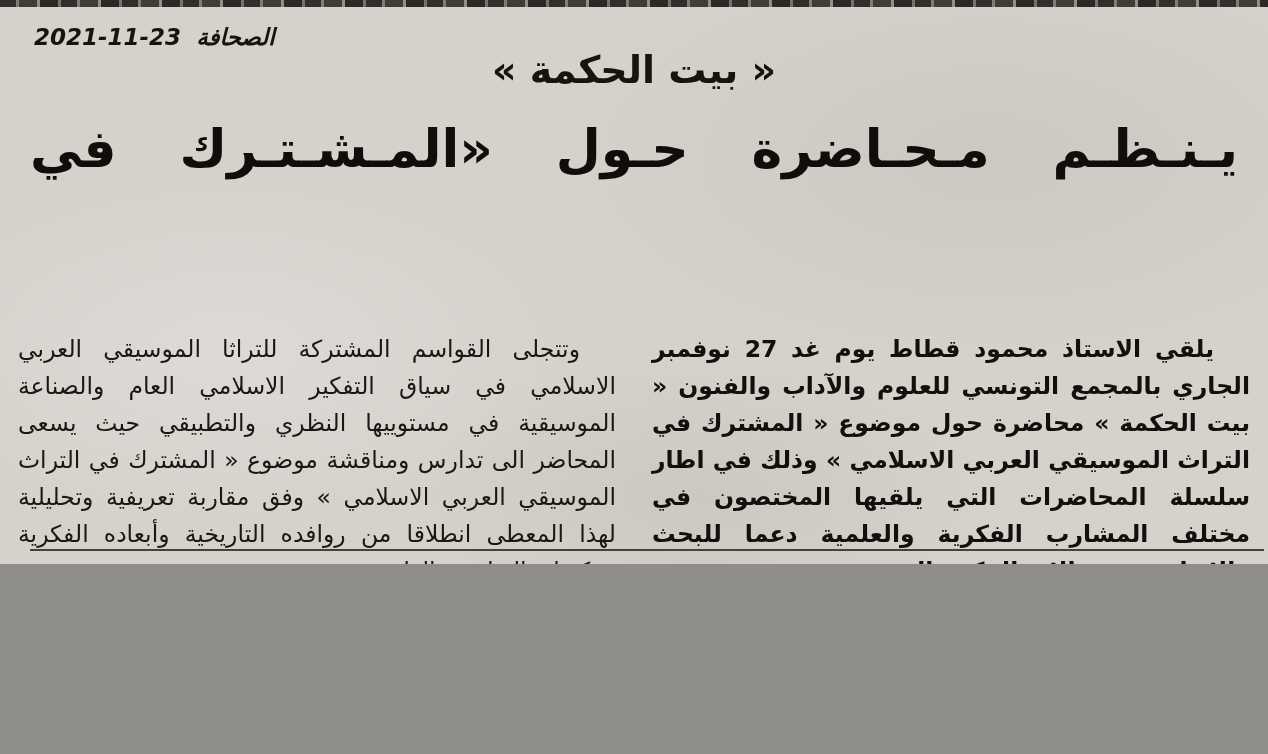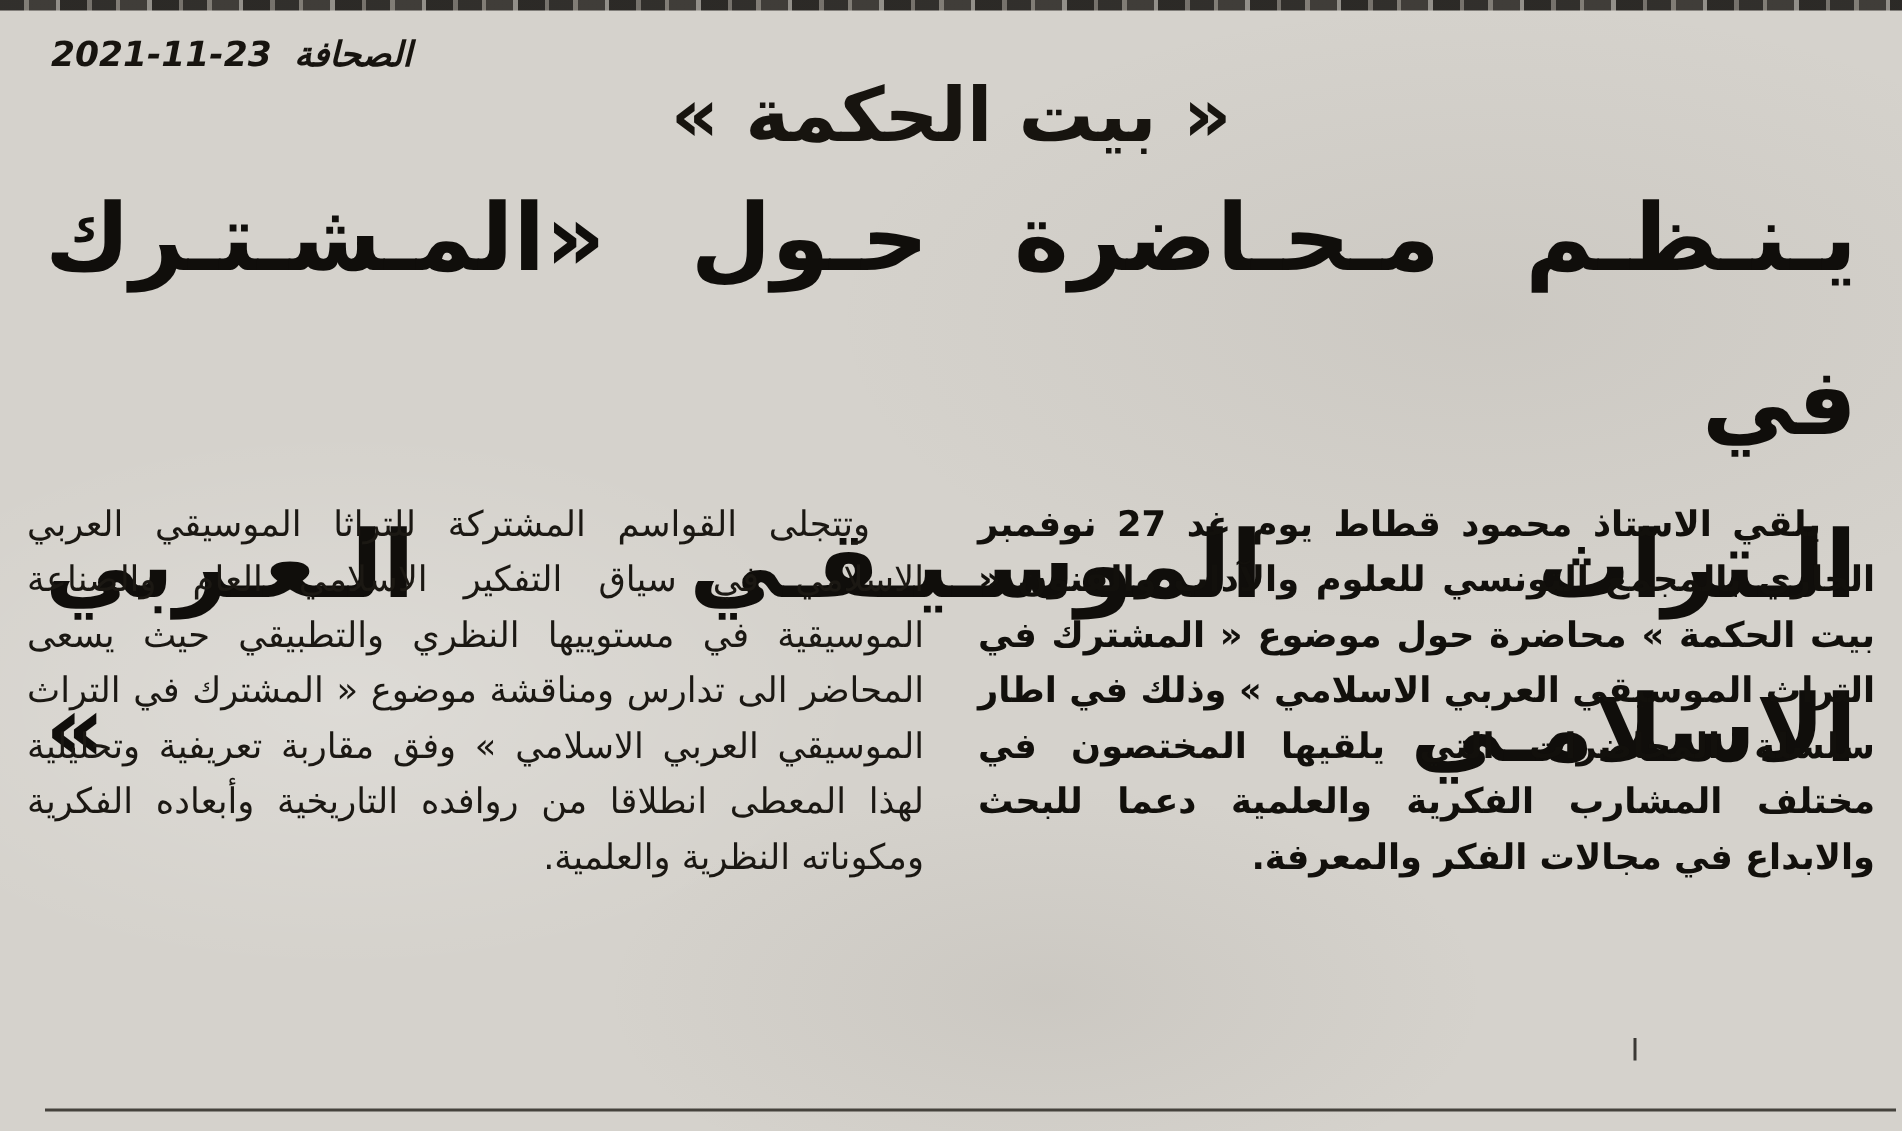--- a/index.html
+++ b/index.html
@@ -2,21 +2,21 @@
 <html lang="ar" dir="rtl"><head>
 <meta charset="utf-8">
 <style>
   html, body { margin:0; padding:0; }
   body {
     width:1268px; height:754px; overflow:hidden;
     background:#8f8d89;
     font-family:"DejaVu Sans", sans-serif;
   }
   .page {
-    position:relative; width:1268px; height:754px;
+    position:relative; width:1268px; height:564px;
     background:
       radial-gradient(ellipse 500px 260px at 18% 62%, rgba(255,255,255,0.20), rgba(255,255,255,0) 70%),
       radial-gradient(ellipse 620px 300px at 78% 28%, rgba(126,120,112,0.10), rgba(126,120,112,0) 70%),
       radial-gradient(ellipse 420px 200px at 55% 88%, rgba(120,114,106,0.10), rgba(120,114,106,0) 70%),
       #d5d2cc;
     color:#17140f;
     direction:rtl;
     overflow:hidden;
   }
   
@@ -29,26 +29,26 @@
     opacity:.92;
   }
   .dateline {
     position:absolute; top:24px; left:34px;
     font-size:23px; font-weight:bold; font-style:italic;
     letter-spacing:.2px; white-space:nowrap; direction:rtl;
   }
   .dateline .date { margin-right:7px; }
   .kicker {
     position:absolute; top:48px; left:0; right:0;
-    text-align:center; font-size:50px; font-weight:bold;
+    text-align:center; font-size:38px; font-weight:bold;
     letter-spacing:.5px;
   }
   .headline {
     position:absolute; top:104px; right:30px; left:30px; margin:0;
-    font-size:62px; font-weight:bold; line-height:1.76;
+    font-size:52px; font-weight:bold; line-height:1.76;
     color:#100e0b;
   }
   .hl-line {
     display:block;
     text-align:justify; text-align-last:justify;
     word-spacing:6px;
   }
   .columns {
     position:absolute; top:331px; right:18px; left:18px;
     display:flex; gap:36px;
@@ -81,21 +81,20 @@
 
   <div class="dateline">
     <span>الصحافة</span>
     <span class="date" dir="ltr">2021-11-23</span>
   </div>
 
   <div class="kicker">« بيت الحكمة »</div>
 
   <h1 class="headline">
     <span class="hl-line">يـنـظـم مـحـاضرة حـول «المـشـتـرك في</span>
-    <span class="hl-line">الـتراث الموسـيـقـي الـعـربي الاسلامـي »</span>
   </h1>
 
   <div class="columns">
     <div class="col">
       <p class="lead indent">يلقي الاستاذ محمود قطاط يوم غد 27 نوفمبر الجاري بالمجمع التونسي للعلوم والآداب والفنون « بيت الحكمة » محاضرة حول موضوع « المشترك في التراث الموسيقي العربي الاسلامي » وذلك في اطار سلسلة المحاضرات التي يلقيها المختصون في مختلف المشارب الفكرية والعلمية دعما للبحث والابداع في مجالات الفكر والمعرفة.</p>
     </div>
     <div class="col">
       <p class="indent">وتتجلى القواسم المشتركة للتراثا الموسيقي العربي الاسلامي في سياق التفكير الاسلامي العام والصناعة الموسيقية في مستوييها النظري والتطبيقي حيث يسعى المحاضر الى تدارس ومناقشة موضوع « المشترك في التراث الموسيقي العربي الاسلامي » وفق مقاربة تعريفية وتحليلية لهذا المعطى انطلاقا من روافده التاريخية وأبعاده الفكرية ومكوناته النظرية والعلمية.</p>
     </div>
   </div>

